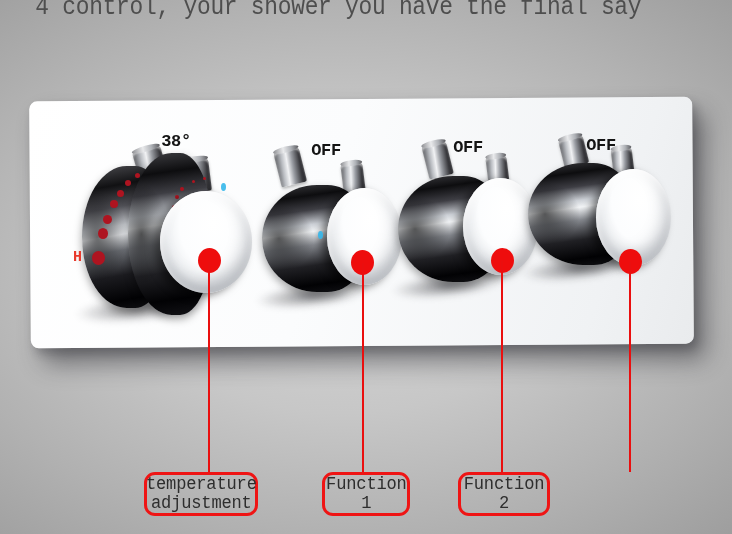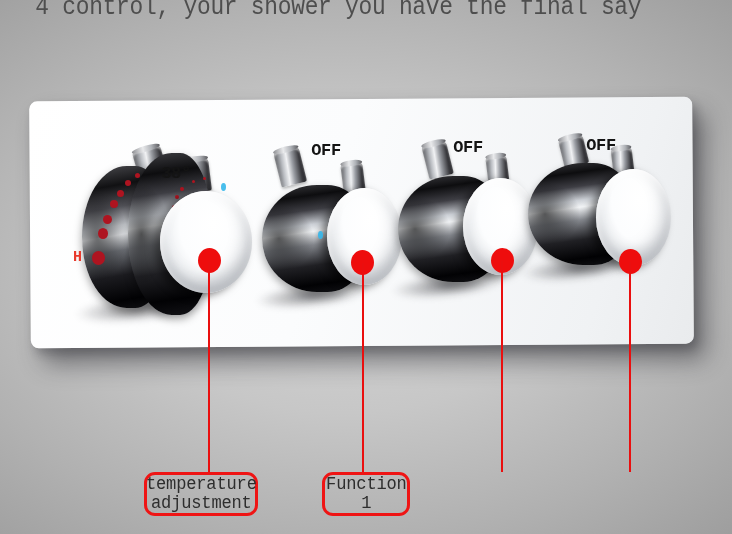--- a/index.html
+++ b/index.html
@@ -91,21 +91,21 @@
   .k4 .marker{left:97px;top:129px;}
   .k2 .blue-tick{left:63px;top:91px;}
   .k2 .kshadow{left:-2px;top:143px;width:118px;height:25px;}
   .k3 .kshadow{left:-3px;top:143px;width:118px;height:25px;}
   .k4 .kshadow{left:-3px;top:136px;width:118px;height:25px;}
   
   .knob-label{
     position:absolute;width:50px;text-align:center;color:#141414;
     font-size:17px;font-weight:600;letter-spacing:-.4px;z-index:5;
   }
-  .lbl1{left:151px;top:132px;margin-top:32px;}
+  .lbl1{left:151px;top:132px;}
   .lbl2{left:301px;top:141px;}
   .lbl3{left:443px;top:138px;}
   .lbl4{left:576px;top:136px;}
   
   .leader{position:absolute;width:2px;background:#ea0f0f;z-index:7;}
   .ld1{left:208px;top:262px;height:210px;}
   .ld2{left:362px;top:263px;height:209px;}
   .ld3{left:501px;top:261px;height:211px;}
   .ld4{left:629px;top:262px;height:210px;}
   
@@ -194,14 +194,17 @@
   <div class="leader ld2"></div>
   <div class="leader ld3"></div>
   <div class="leader ld4"></div>
 
   <div class="callout c1">
       <span>temperature adjustment</span>
     </div>
   <div class="callout c2">
       <span>Function 1</span>
     </div>
+  <div class="callout c3">
+      <span>Function 2</span>
+    </div>
 
 </div>
 
 </body></html>

